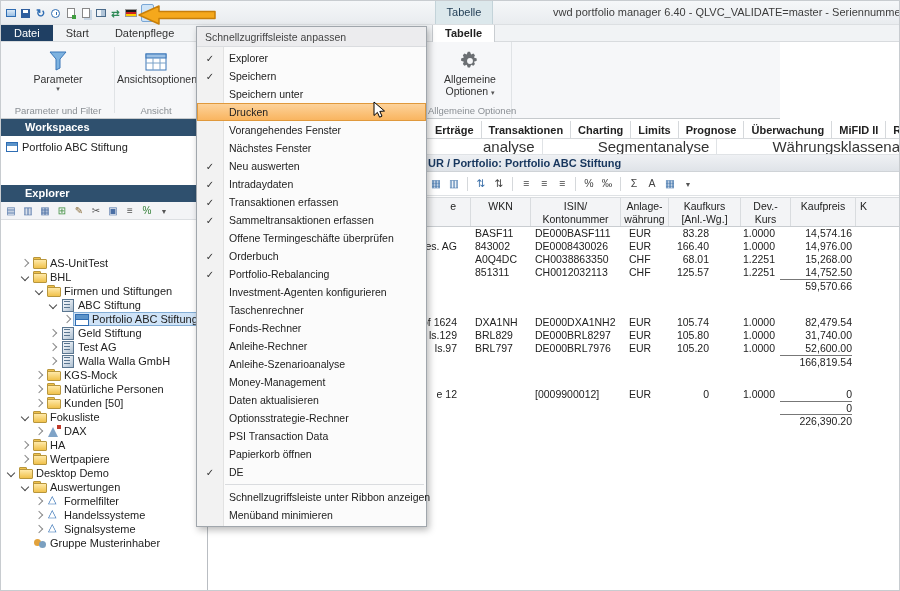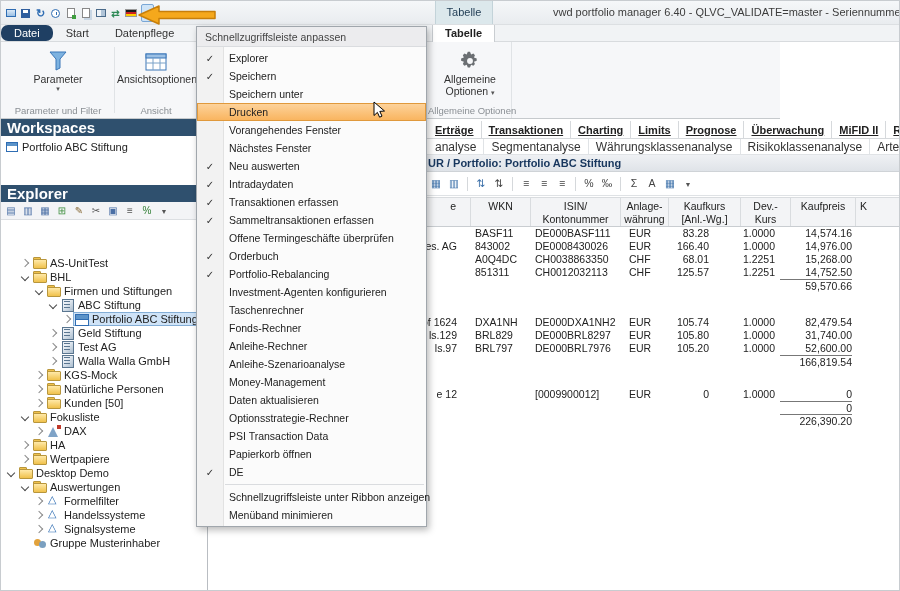--- a/index.html
+++ b/index.html
@@ -23,37 +23,37 @@
 .q-order i{width:10px;height:8px;border:1px solid #4a6a8a;background:linear-gradient(90deg,#eef3f8 49%,#b0c4d8 51%);}
 .q-rebal::before{content:"⇄";color:#2e8b57;font-size:10px;font-weight:bold;}
 .q-flag i{width:12px;height:8px;border:1px solid #999;background:linear-gradient(#1a1a1a 33%,#cc2222 33% 66%,#ffce00 66%);}
 .qat-drop{width:13px;height:18px;margin-left:2px;background:#cfe4f7;border:1px solid #7aa7d6;border-radius:2px;display:flex;align-items:center;justify-content:center;}
 .qat-drop::before{content:"▾";font-size:8px;color:#234;}
 .ctx-group{position:absolute;left:434px;top:0;width:58px;height:23px;background:#dce8ec;border-left:1px solid #c3d3d9;border-right:1px solid #c3d3d9;text-align:center;line-height:23px;color:#1f3b53;font-size:11px;}
 .win-title{position:absolute;left:552px;top:5px;white-space:nowrap;color:#3c3c3c;font-size:11px;}
 
 
 .rtabs{position:absolute;left:0;top:24px;width:900px;height:17px;background:#f1f3f5;border-bottom:1px solid #d8dbde;display:flex;}
-.rtab{padding:0 13px;line-height:17px;font-size:11px;color:#333;white-space:nowrap;border-radius:7px;}
+.rtab{padding:0 13px;line-height:17px;font-size:11px;color:#333;white-space:nowrap;}
 .rtab-file{background:#1F3F63;color:#fff;}
 .rtab-ctx{position:absolute;left:431px;top:0;height:17px;padding:0 12px;line-height:17px;background:#fff;font-weight:bold;border-left:1px solid #c9cdd1;border-right:1px solid #c9cdd1;}
 
 
 .ribbon{position:absolute;left:0;top:41px;width:779px;height:77px;background:#f6f7f9;border-bottom:1px solid #c6cacd;}
 .rg{position:absolute;top:0;height:76px;}
 .rg-label{position:absolute;bottom:2px;left:0;right:0;text-align:center;font-size:9.5px;color:#8a8f94;white-space:nowrap;}
 .rg-sep{position:absolute;top:5px;height:66px;width:1px;background:#e0e3e6;}
 .rbtn{position:absolute;top:3px;display:flex;flex-direction:column;align-items:center;border-radius:2px;}
 .rbtn .ric{height:28px;display:flex;align-items:flex-end;justify-content:center;}
 .rbtn .rlb{font-size:10.5px;color:#333;text-align:center;line-height:12px;max-width:78px;}
 .rbtn .drop{font-size:7px;color:#555;line-height:7px;}
 
 
 .left{position:absolute;left:0;top:118px;width:207px;height:473px;background:#fff;border-right:1px solid #b9bdc2;overflow:hidden;}
-.phead{height:17px;background:#2F506E;color:#fff;font-weight:bold;font-size:15px;line-height:17px;padding-left:6px;}
+.phead{height:17px;background:#2F506E;color:#fff;font-weight:bold;font-size:11px;line-height:17px;padding-left:24px;}
 .ws-item{height:17px;display:flex;align-items:center;padding-left:5px;margin-top:2px;}
 .wicon{width:12px;height:10px;background:#fff;border:1px solid #2f6db3;position:relative;margin-right:4px;flex:0 0 12px;}
 .wicon::before{content:"";position:absolute;left:0;top:0;width:10px;height:3px;background:#5b93c9;}
 .exp-head{margin-top:30px;}
 .xtb{height:18px;background:#f3f4f6;border-bottom:1px solid #dcdfe2;display:flex;align-items:center;padding-left:2px;gap:1px;}
 .xi{width:16px;height:16px;line-height:15px;text-align:center;font-size:10px;color:#4a6fa5;}
 .xi-1::before{content:"▤";}
 .xi-2::before{content:"▥";}
 .xi-3::before{content:"▦";}
 .xi-4::before{content:"⊞";color:#3f8f3f;}
@@ -85,23 +85,23 @@
 .ticon[data-icon="portfolio"]::before{content:"";position:absolute;left:0;top:1px;width:12px;height:4px;background:#5b93c9;border:1px solid #2f6db3;z-index:1;}
 .ticon[data-icon="chart"]::after{content:"";position:absolute;left:1px;bottom:0;width:0;height:0;border-left:5px solid transparent;border-right:5px solid transparent;border-bottom:10px solid #7fa3c7;}
 .ticon[data-icon="chart"]::before{content:"";position:absolute;right:0;top:0;width:4px;height:4px;background:#c0392b;z-index:1;}
 .ticon[data-icon="formula"]::after{content:"△";position:absolute;left:1px;top:-2px;font-size:11px;color:#2f6db3;}
 .ticon[data-icon="group"]::before{content:"";position:absolute;left:1px;top:2px;width:7px;height:7px;border-radius:50%;background:#e2a23b;}
 .ticon[data-icon="group"]::after{content:"";position:absolute;left:6px;top:4px;width:7px;height:7px;border-radius:50%;background:#7ba0c0;}
 
 
 .main{position:absolute;left:208px;top:118px;width:692px;height:473px;background:#fff;overflow:hidden;}
 .tabs1{position:absolute;left:0;top:2px;right:0;height:18px;display:flex;padding-left:219px;border-bottom:1px solid #d6d9dc;overflow:hidden;}
-.tab1{padding:0 7px;line-height:18px;font-weight:bold;font-size:11px;border-right:1px solid #d6d9dc;white-space:nowrap;text-decoration:underline;}
+.tab1{padding:0 7px;line-height:18px;font-weight:bold;font-size:11px;border-right:1px solid #d6d9dc;white-space:nowrap;}
 .tabs2{position:absolute;left:0;top:20px;right:0;height:16px;display:flex;padding-left:219px;border-bottom:1px solid #e0e3e6;overflow:hidden;}
-.tab2{padding:0 7px;line-height:16px;font-size:12px;color:#333;border-right:1px solid #e0e3e6;white-space:nowrap;}
+.tab2{padding:0 7px;line-height:16px;font-size:15px;color:#333;border-right:1px solid #e0e3e6;white-space:nowrap;margin-left:48px;}
 .title-strip{position:absolute;left:0;top:36px;right:0;height:17px;background:linear-gradient(#eff1f4,#dfe3e8);border-bottom:1px solid #cfd3d7;font-weight:bold;color:#17365D;font-size:11px;line-height:17px;padding-left:219px;white-space:nowrap;overflow:hidden;}
 .tbar{position:absolute;left:0;top:53px;right:0;height:24px;display:flex;align-items:center;padding-left:219px;gap:2px;border-bottom:1px solid #dfe2e5;overflow:hidden;}
 .ti{width:16px;height:16px;line-height:15px;text-align:center;font-size:10.5px;color:#3a6fa8;}
 .ti-d{color:#444;}
 .tsep{width:1px;height:14px;background:#d5d8db;margin:0 3px;}
 .ti-sm::before{content:"▼";font-size:7px;color:#555;}
 
 .tbl{position:absolute;left:0;top:78px;right:0;}
 .grow{display:grid;grid-template-columns:262px 60px 90px 48px 72px 50px 65px 45px;height:13px;line-height:13px;font-size:10.5px;}
 .ghead{height:30px;background:#f3f4f6;border-top:1px solid #d9dcdf;border-bottom:1px solid #c9cdd1;line-height:14px;}

